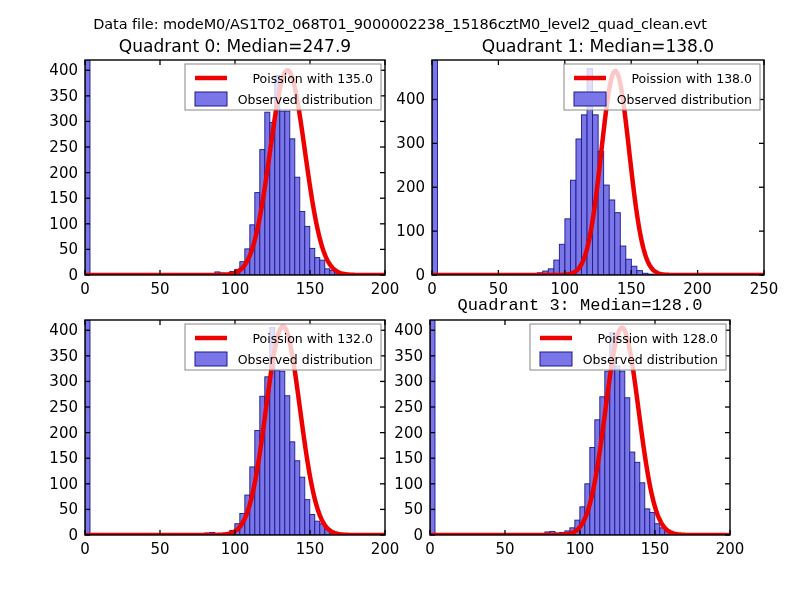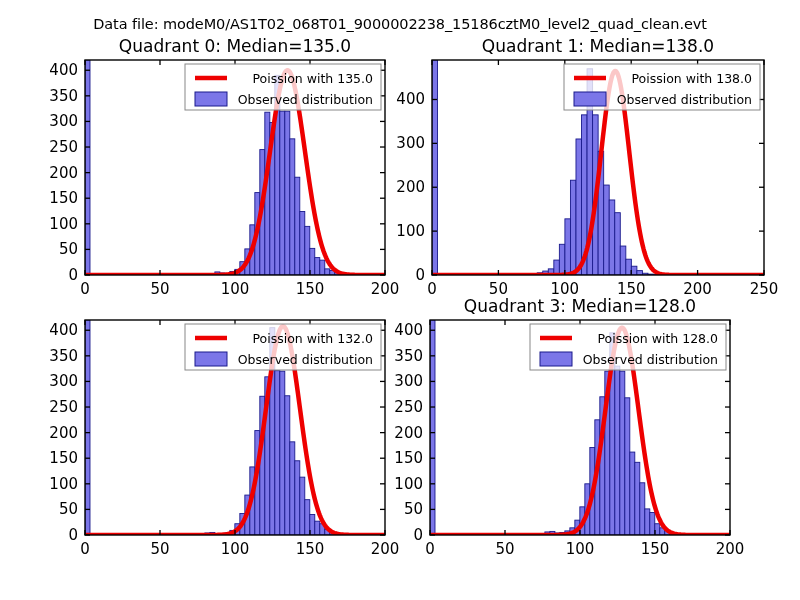--- a/index.html
+++ b/index.html
@@ -20,21 +20,21 @@
   .tick-label{font-size:15px;fill:#000;font-family:"DejaVu Sans",sans-serif;}
   .legend-text{font-size:12.5px;fill:#000;font-family:"DejaVu Sans",sans-serif;}
 </style>
 </head>
 <body>
 
 <div id="figure">
   <div id="suptitle">Data file: modeM0/AS1T02_068T01_9000002238_15186cztM0_level2_quad_clean.evt</div>
   <div id="panels">
       <div class="panel" style="left: 85px; top: 60px; width: 300px; height: 215px;">
-        <div class="panel-title" style="top: -24px;">Quadrant 0: Median=135.0</div>
+        <div class="panel-title" style="top: -24px;">Quadrant 0: Median=247.9</div>
         <svg width="360" height="255" viewBox="-55 0 360 255" style="margin-left: -55px;">
           <defs>
             <clipPath id="clip-quadrant-0">
               <rect x="0" y="0" width="300" height="215"></rect>
             </clipPath>
           </defs>
           <rect x="0" y="0" width="300" height="215" fill="#ffffff"></rect>
           <g clip-path="url(#clip-quadrant-0)">
             <rect x="0" y="0" width="4.995" height="215" fill="#7b76e8" stroke="#1a1a8c" stroke-width="0.9"></rect>
             <rect x="109.89" y="213.46428571428572" width="4.9950000000000045" height="1.5357142857142776" fill="#7b76e8" stroke="#1a1a8c" stroke-width="0.9"></rect>
@@ -310,21 +310,21 @@
           <g>
             <rect x="100" y="4" width="196" height="46" fill="#ffffff" fill-opacity="0.78" stroke="#888888" stroke-width="1"></rect>
             <line x1="110" y1="18" x2="142" y2="18" stroke="#ee0000" stroke-width="4.5"></line>
             <text x="288" y="23" text-anchor="end" class="legend-text">Poission with 132.0</text>
             <rect x="110" y="32" width="32" height="14" fill="#7b76e8" stroke="#1a1a8c" stroke-width="1"></rect>
             <text x="288" y="44" text-anchor="end" class="legend-text">Observed distribution</text>
           </g>
         </svg>
       </div>
       <div class="panel" style="left: 430px; top: 320px; width: 300px; height: 215px;">
-        <div class="panel-title" style="top: -24px;">Quadrant 3: Median=128.0</div>
+        <div class="panel-title" style="top: -24px; font-family: Liberation Mono, monospace;">Quadrant 3: Median=128.0</div>
         <svg width="360" height="255" viewBox="-55 0 360 255" style="margin-left: -55px;">
           <defs>
             <clipPath id="clip-quadrant-3">
               <rect x="0" y="0" width="300" height="215"></rect>
             </clipPath>
           </defs>
           <rect x="0" y="0" width="300" height="215" fill="#ffffff"></rect>
           <g clip-path="url(#clip-quadrant-3)">
             <rect x="0" y="0" width="4.995" height="215" fill="#7b76e8" stroke="#1a1a8c" stroke-width="0.9"></rect>
             <rect x="104.89500000000001" y="214.48809523809524" width="4.99499999999999" height="0.5119047619047592" fill="#7b76e8" stroke="#1a1a8c" stroke-width="0.9"></rect>

